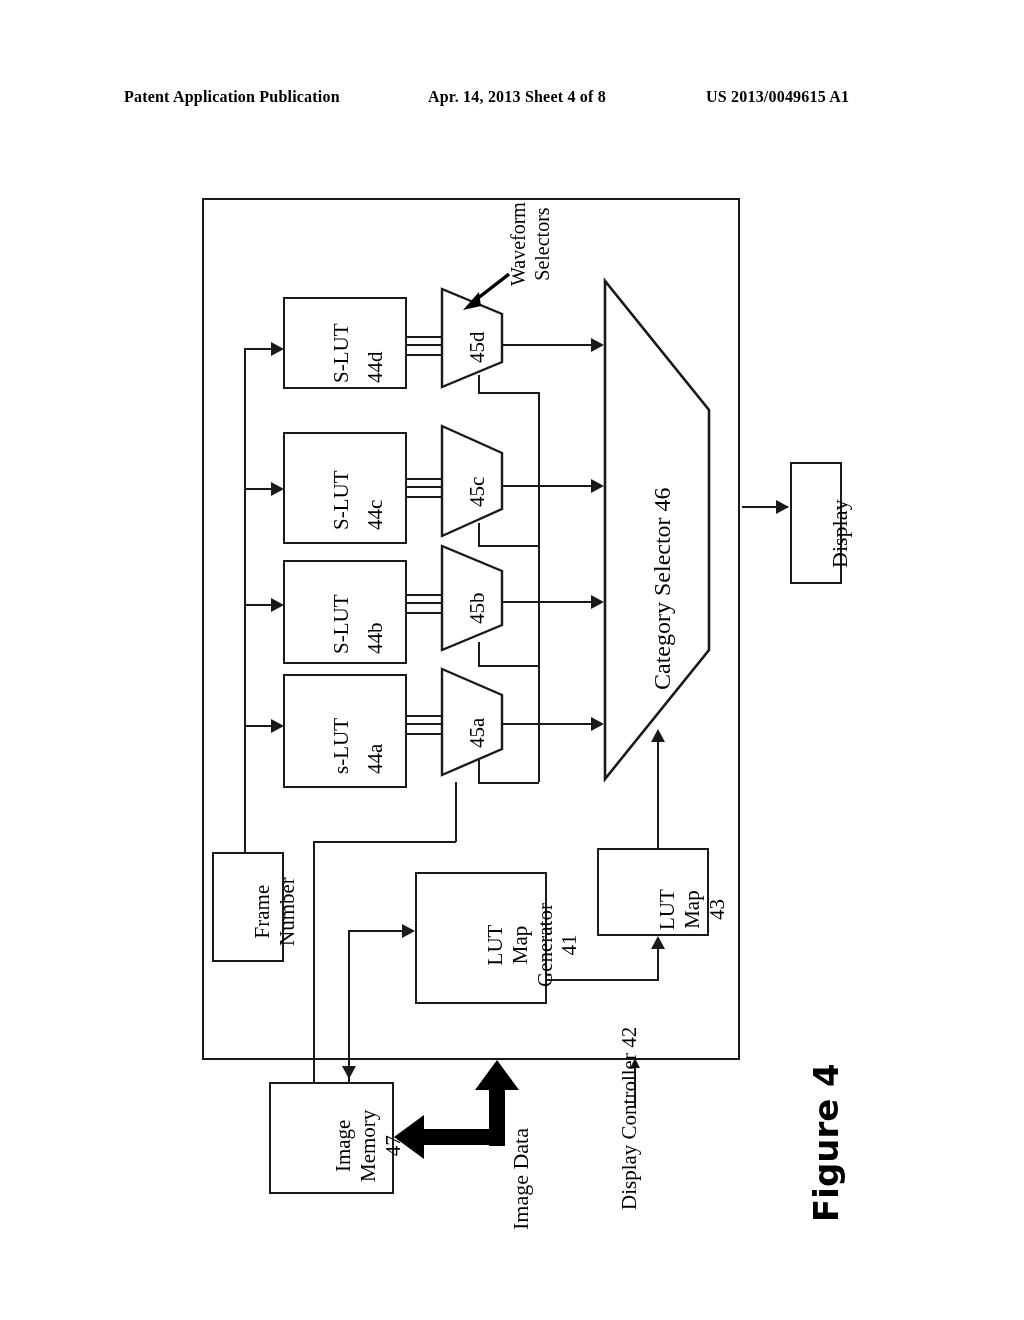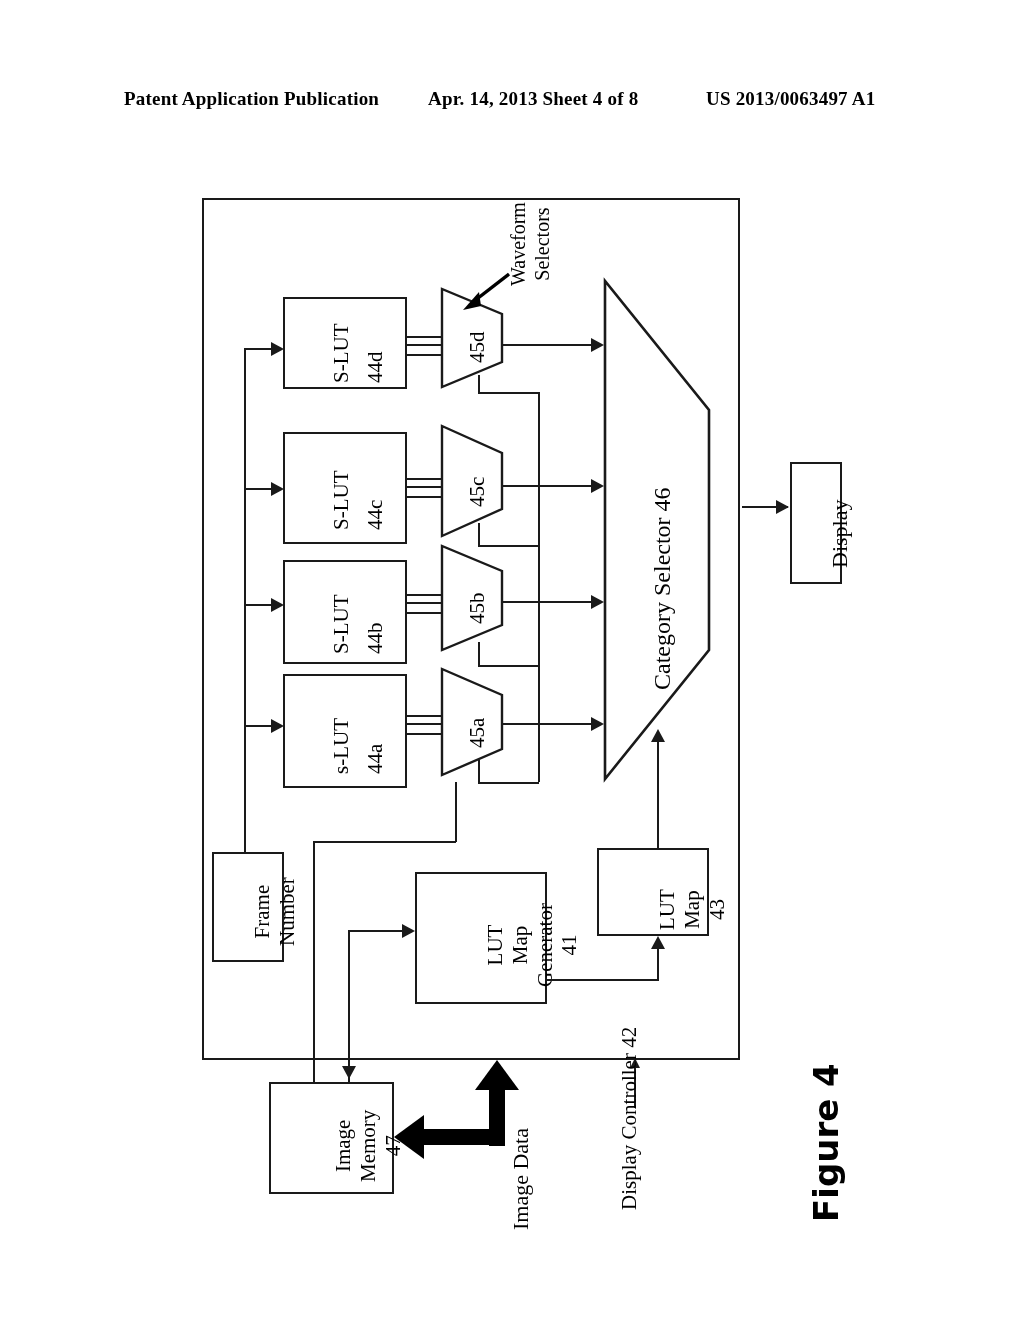--- a/index.html
+++ b/index.html
@@ -1,21 +1,21 @@
 <!DOCTYPE html>
 <html><head>
 <meta charset="utf-8">
 <style>
   html,body{margin:0;padding:0;background:#fff;}
   body{width:1024px;height:1320px;position:relative;overflow:hidden;
        font-family:"Liberation Serif","DejaVu Serif",serif;color:#000;}
 
   
   #pub-header{position:absolute;left:0;top:88px;width:1024px;height:28px;}
-  #pub-header span{position:absolute;font-weight:bold;font-size:19px;
+  #pub-header span{position:absolute;font-weight:bold;font-size:16px;
       letter-spacing:.2px;white-space:nowrap;}
   #hdr-pub{left:124px;top:0;}
   #hdr-date{left:428px;top:0;}
   #hdr-num{left:706px;top:0;}
 
   
   #figure{position:absolute;left:0;top:0;width:1024px;height:1320px;}
 
   
   .box{position:absolute;border:2px solid #1a1a1a;background:#fff;box-sizing:border-box;}
@@ -48,21 +48,21 @@
   #fig-caption{position:absolute;font-family:"DejaVu Sans","Liberation Sans",sans-serif;
       font-size:34px;font-weight:600;white-space:nowrap;
       transform-origin:0 0;transform:rotate(-90deg);}
 </style>
 </head>
 <body>
 
 <div id="pub-header">
   <span id="hdr-pub">Patent Application Publication</span>
   <span id="hdr-date">Apr. 14, 2013  Sheet 4 of 8</span>
-  <span id="hdr-num">US 2013/0063497 A1</span>
+  <span id="hdr-num">US 2013/0049615 A1</span>
 </div>
 
 <div id="figure">
 
   <div class="frame" style="left:202px;top:198px;width:538px;height:862px;"></div>
 
   <div class="ln vln" style="left:244px;top:348px;width:1.5px;height:494px;"></div>
 
   <div class="ln hln" style="left:244px;top:348px;width:30px;"></div>
   <div class="ah ah-r" style="left:271px;top:342px;"></div>

